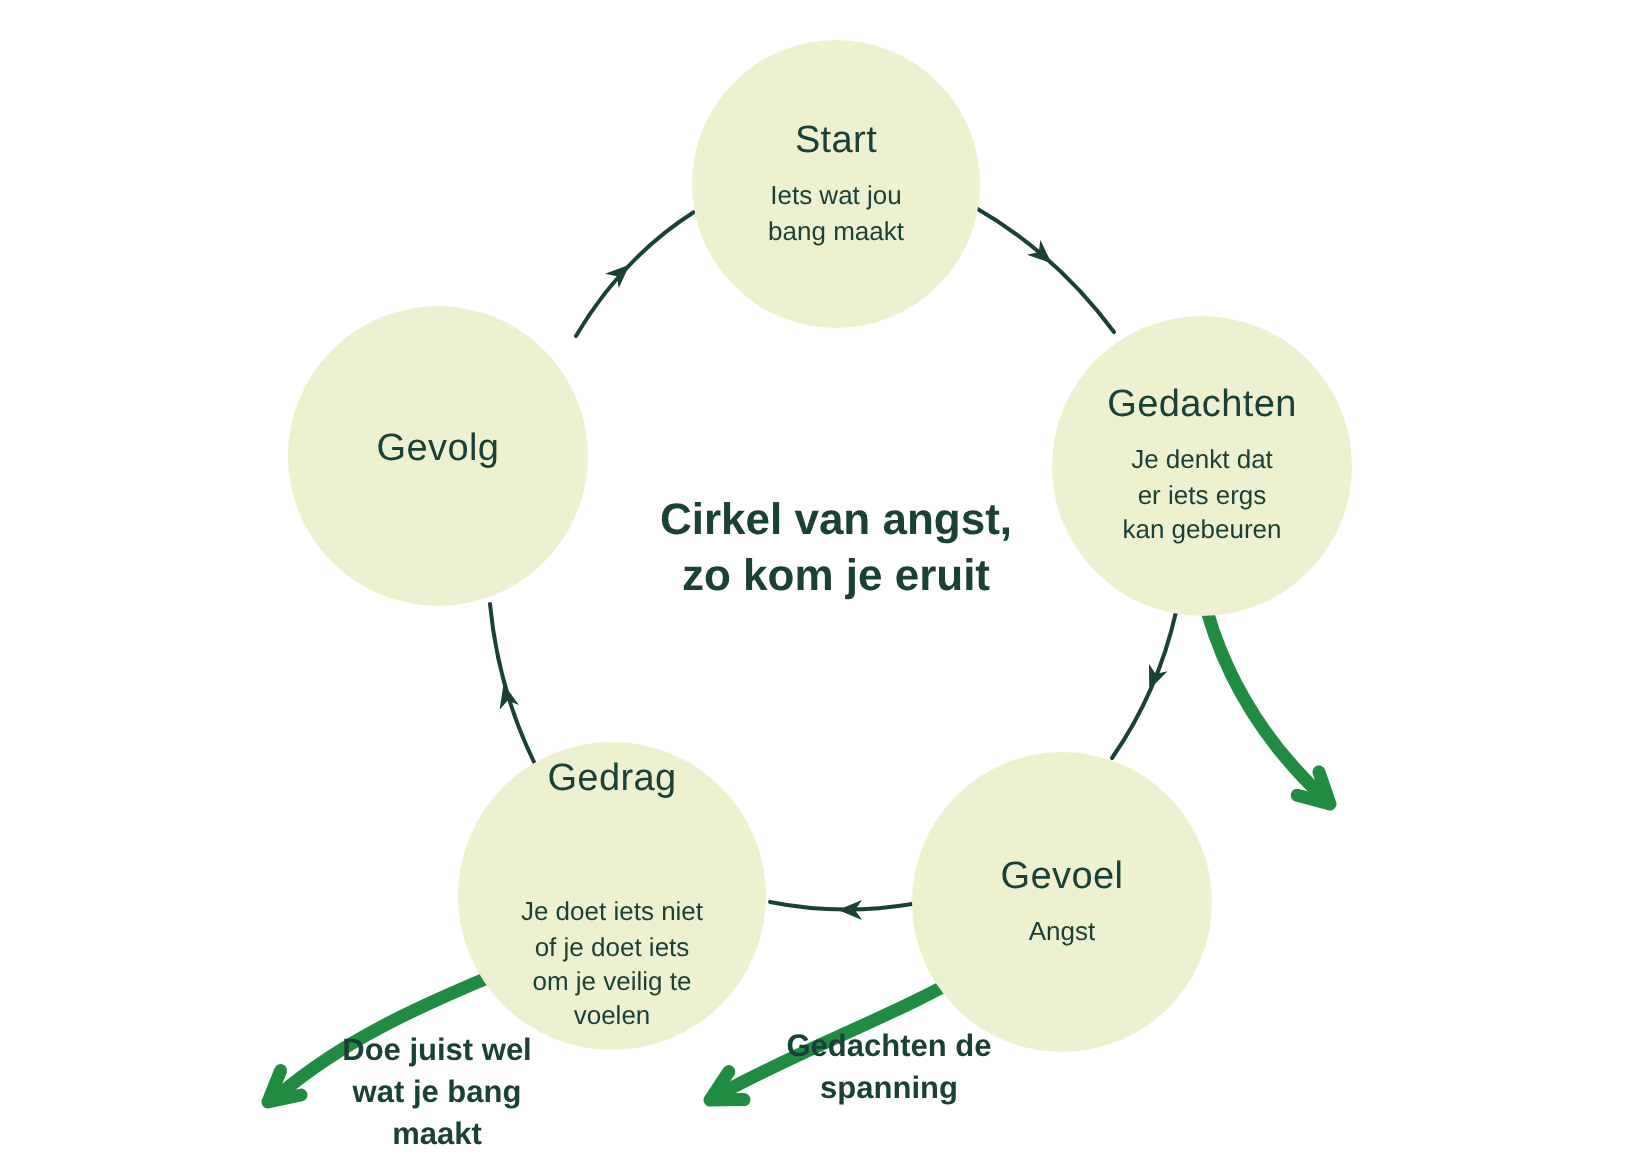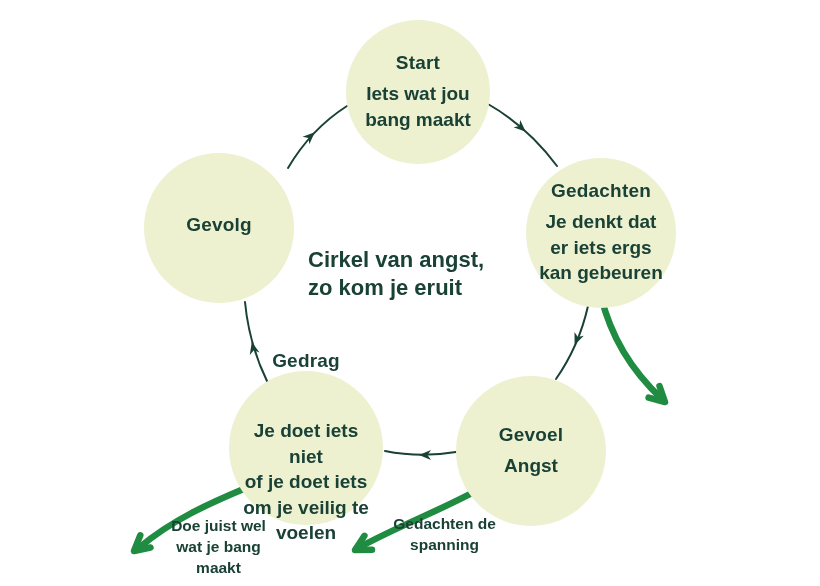--- a/index.html
+++ b/index.html
@@ -18,24 +18,24 @@
   svg.arrows{position:absolute;left:0;top:0;}
   .thin-arc{fill:none;stroke:var(--ink);stroke-width:2;stroke-linecap:round;}
   .thin-head{fill:var(--ink);stroke:none;}
   .thick-arc{fill:none;stroke:var(--green);stroke-width:6.5;stroke-linecap:round;}
   .thick-head{fill:none;stroke:var(--green);stroke-width:6.5;stroke-linecap:round;stroke-linejoin:round;}
   .node{
     position:absolute;border-radius:50%;background:var(--leaf);
     display:flex;flex-direction:column;align-items:center;justify-content:center;
     text-align:center;color:var(--ink);padding:8px;
   }
-  .node-title{font-weight:bold;font-size:19px;letter-spacing:.2px;margin-bottom:7px;}
-  .node-body{font-size:19px;font-weight:700;line-height:1.34;white-space:pre-line;}
+  .node-title{font-weight:normal;font-size:19px;letter-spacing:.2px;margin-bottom:7px;}
+  .node-body{font-size:13px;font-weight:400;line-height:1.34;white-space:pre-line;}
   .center-title{
-    position:absolute;left:308px;top:246px;width:220px;text-align:left;
+    position:absolute;left:308px;top:246px;width:220px;text-align:center;
     color:var(--ink);font-weight:bold;font-size:22px;line-height:1.28;white-space:pre-line;
   }
   .exit-label{
     position:absolute;text-align:center;color:var(--ink);
     font-weight:bold;font-size:15.5px;line-height:1.35;white-space:pre-line;
   }
   .exit-gebruik{left:606px;top:301px;width:150px;}
   .exit-verdraag{left:372px;top:514px;width:145px;}
   .exit-doe{left:146px;top:516px;width:145px;}
 </style>

